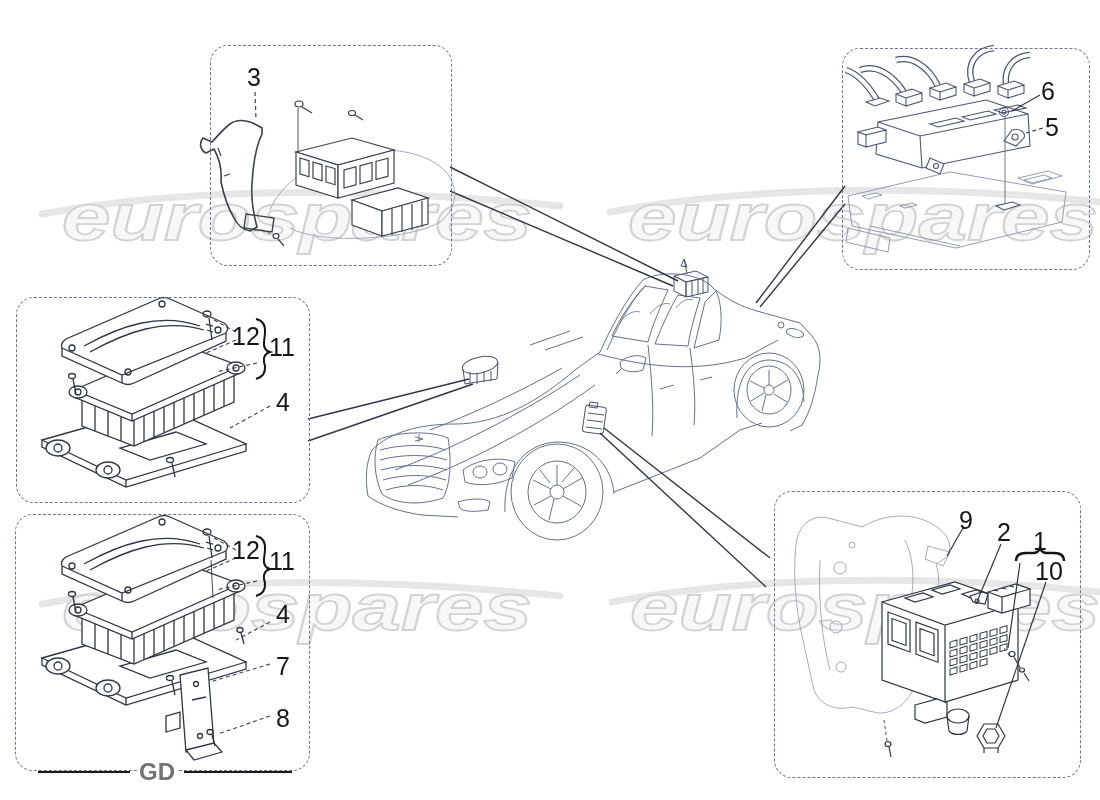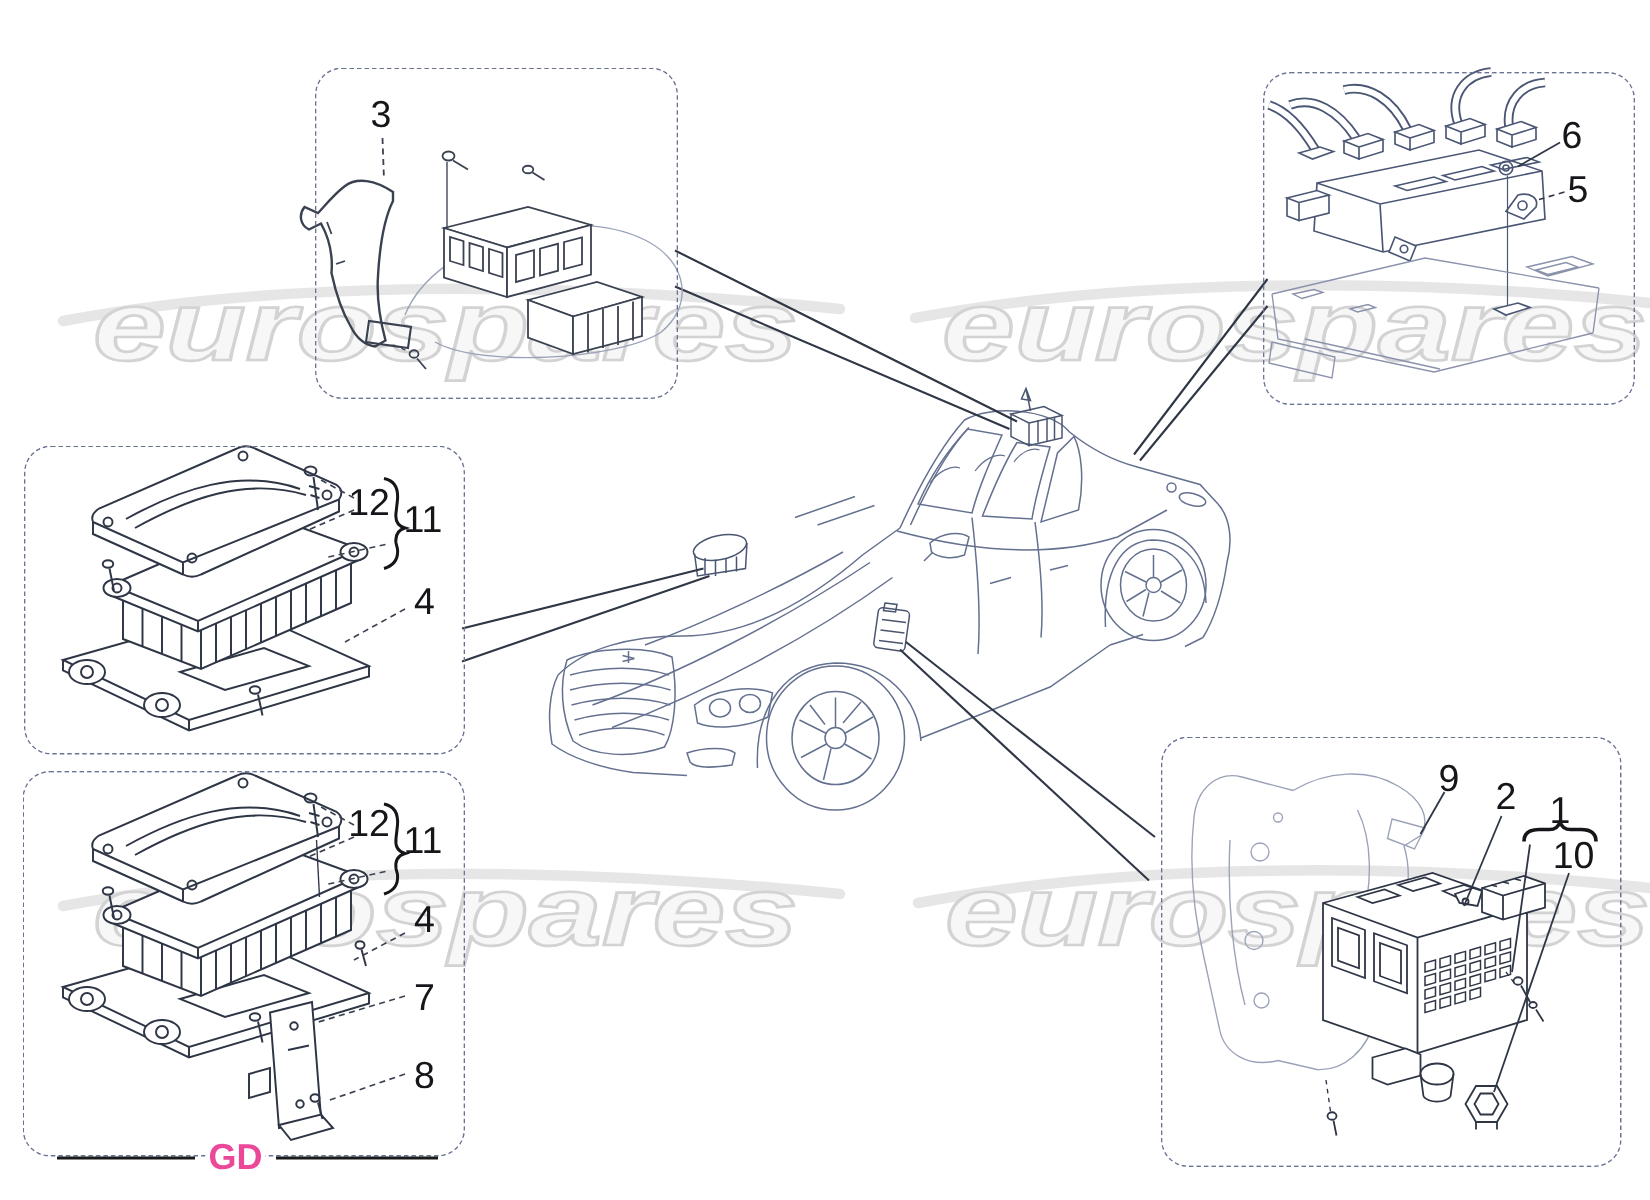--- a/index.html
+++ b/index.html
@@ -7,21 +7,21 @@
           font-family:"Liberation Sans",sans-serif;}
   #artwork{position:absolute;left:0;top:0;z-index:1;}
   .panel-box{position:absolute;border:1px dashed #6a7394;border-radius:18px;z-index:2;
              background:transparent;pointer-events:none;}
   .callout{position:absolute;z-index:3;font:400 25px/1 "Liberation Sans",sans-serif;
            color:#15151a;transform:translate(-50%,-50%);text-align:center;letter-spacing:0;}
   #gd-caption{position:absolute;z-index:4;display:flex;align-items:center;gap:7px;
               left:38px;top:761px;width:254px;height:22px;}
   #gd-caption .rule{border-top:2px solid #1a1a1a;height:0;}
   #gd-caption .rule.l{width:92px;} #gd-caption .rule.r{flex:1;}
-  #gd-caption .gd-text{font:700 24px/1 "Liberation Sans",sans-serif;color:#ec4899;
+  #gd-caption .gd-text{font:700 24px/1 "Liberation Sans",sans-serif;color:#737373;
                        background:#fff;padding:0 2px;}
 </style>
 </head>
 <body>
 
 <div id="canvas">
 
 <svg id="artwork" width="1100" height="800" viewBox="0 0 1100 800">
 
   <g opacity="0.9">

